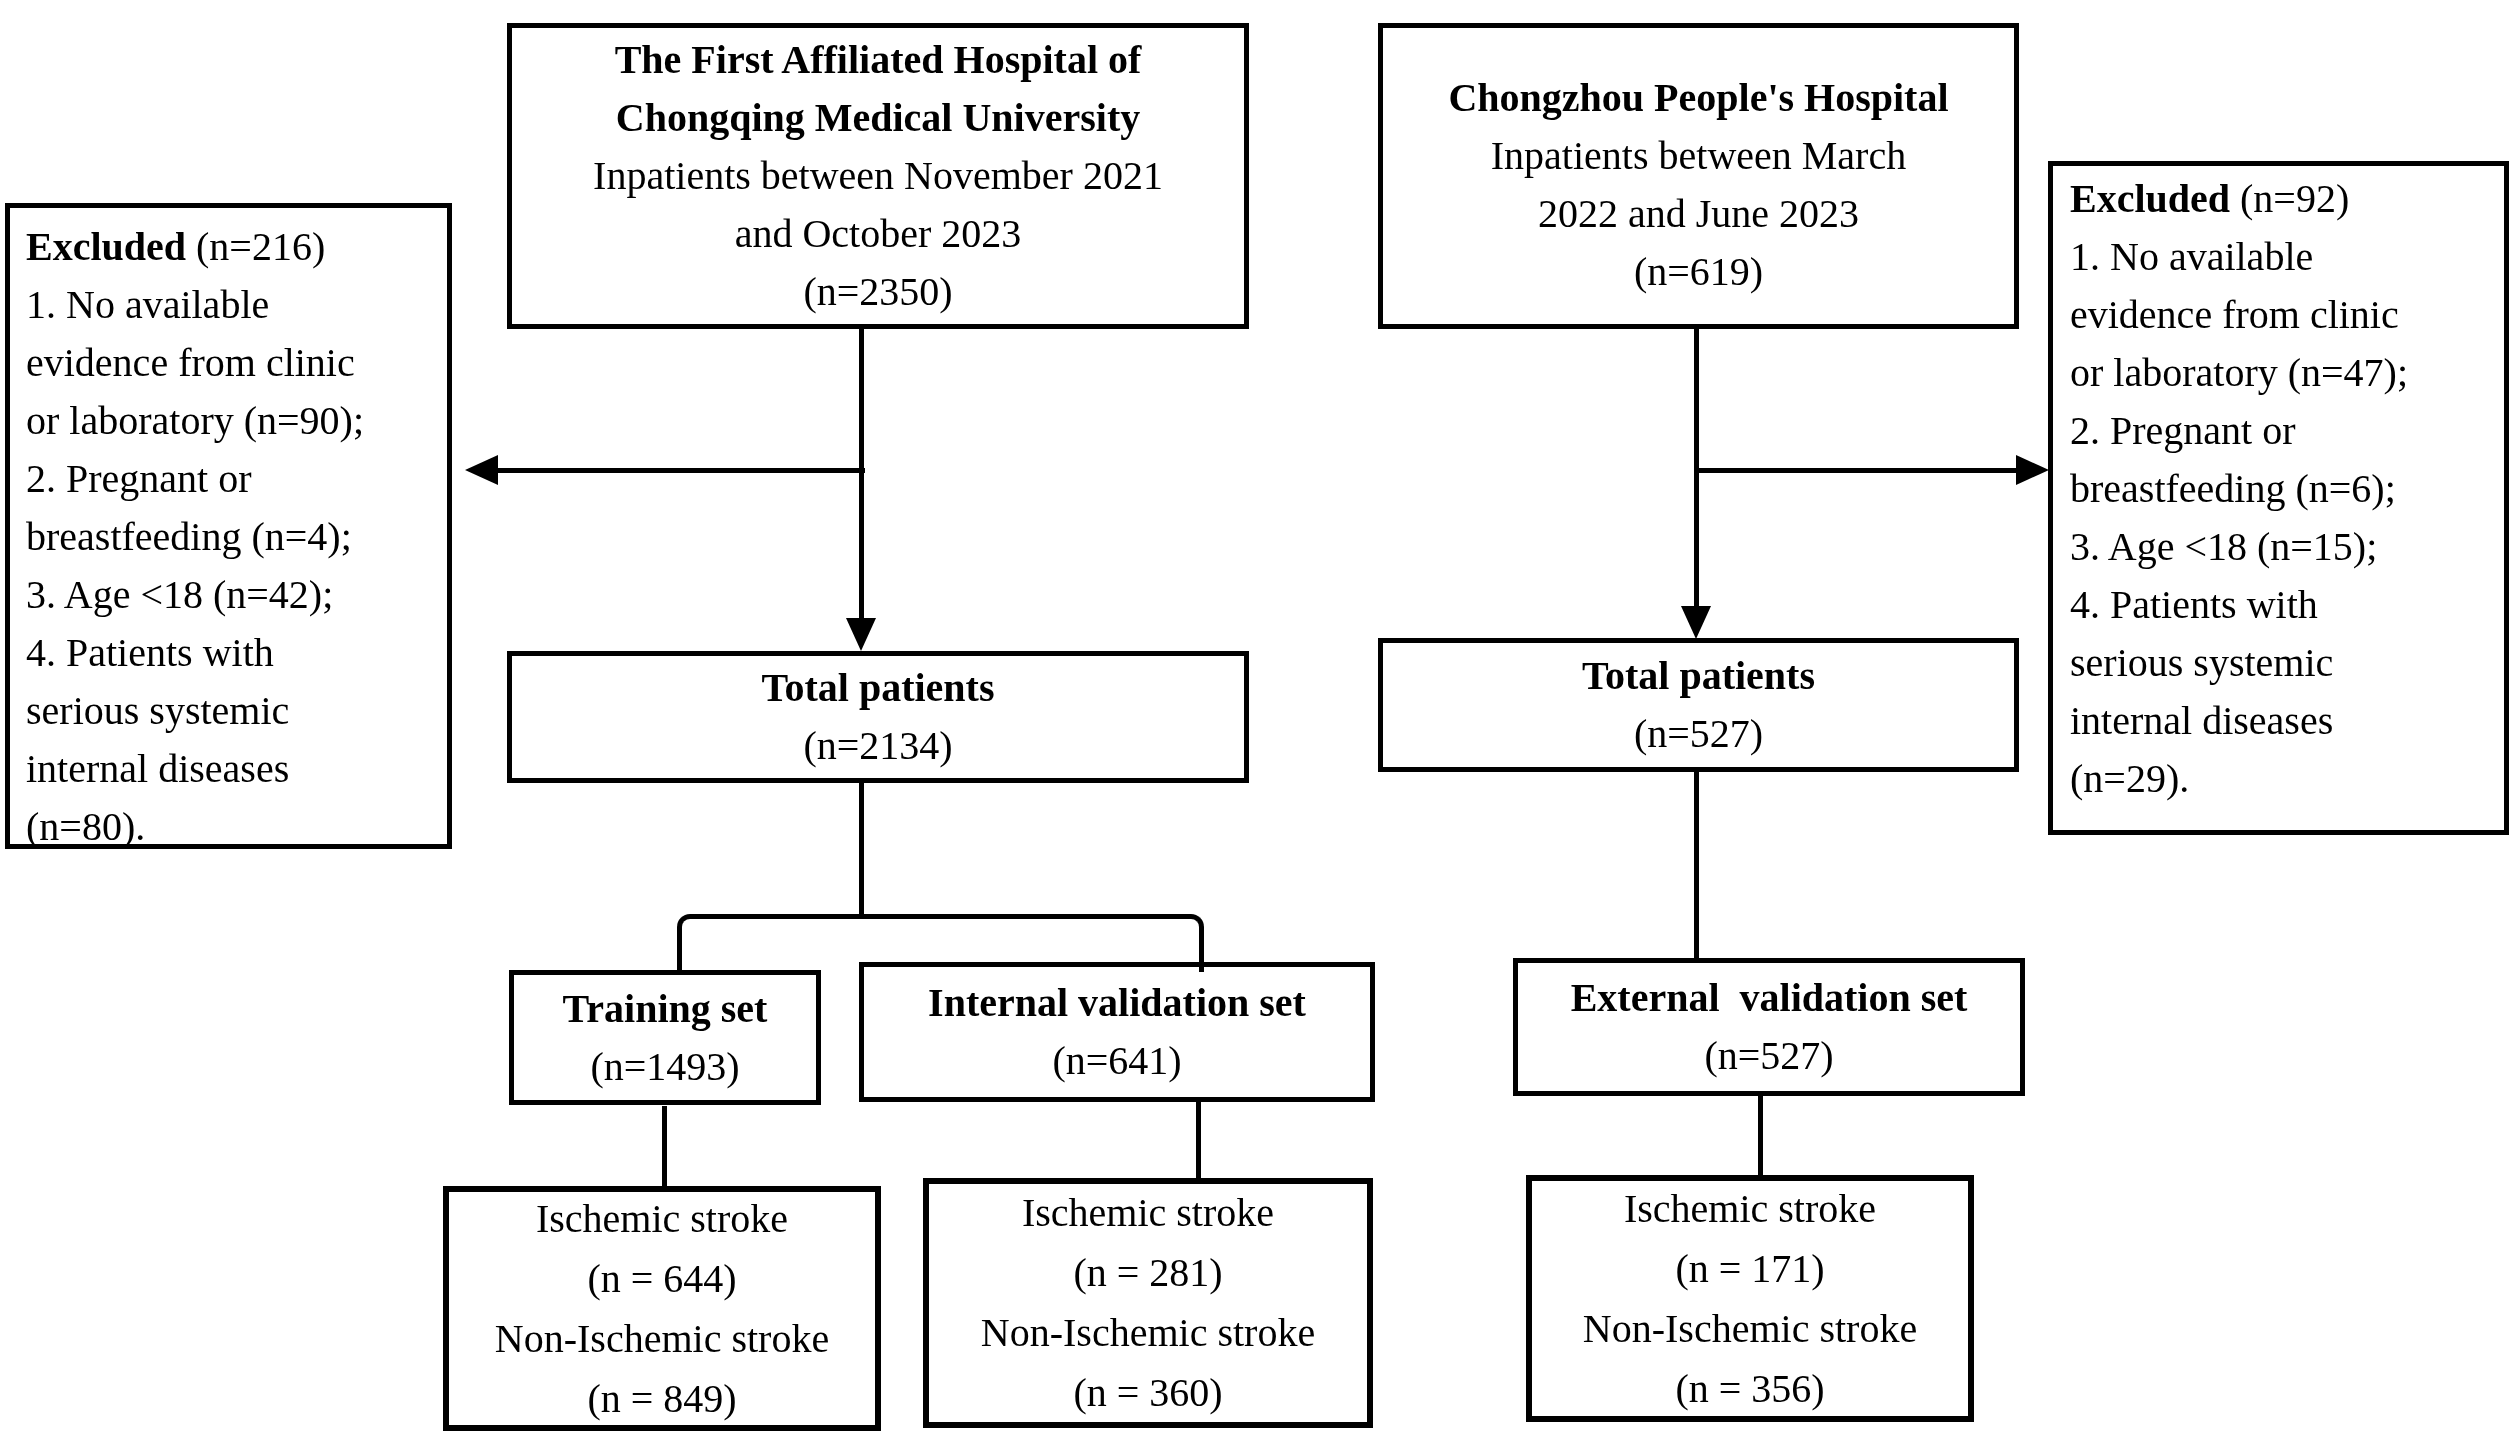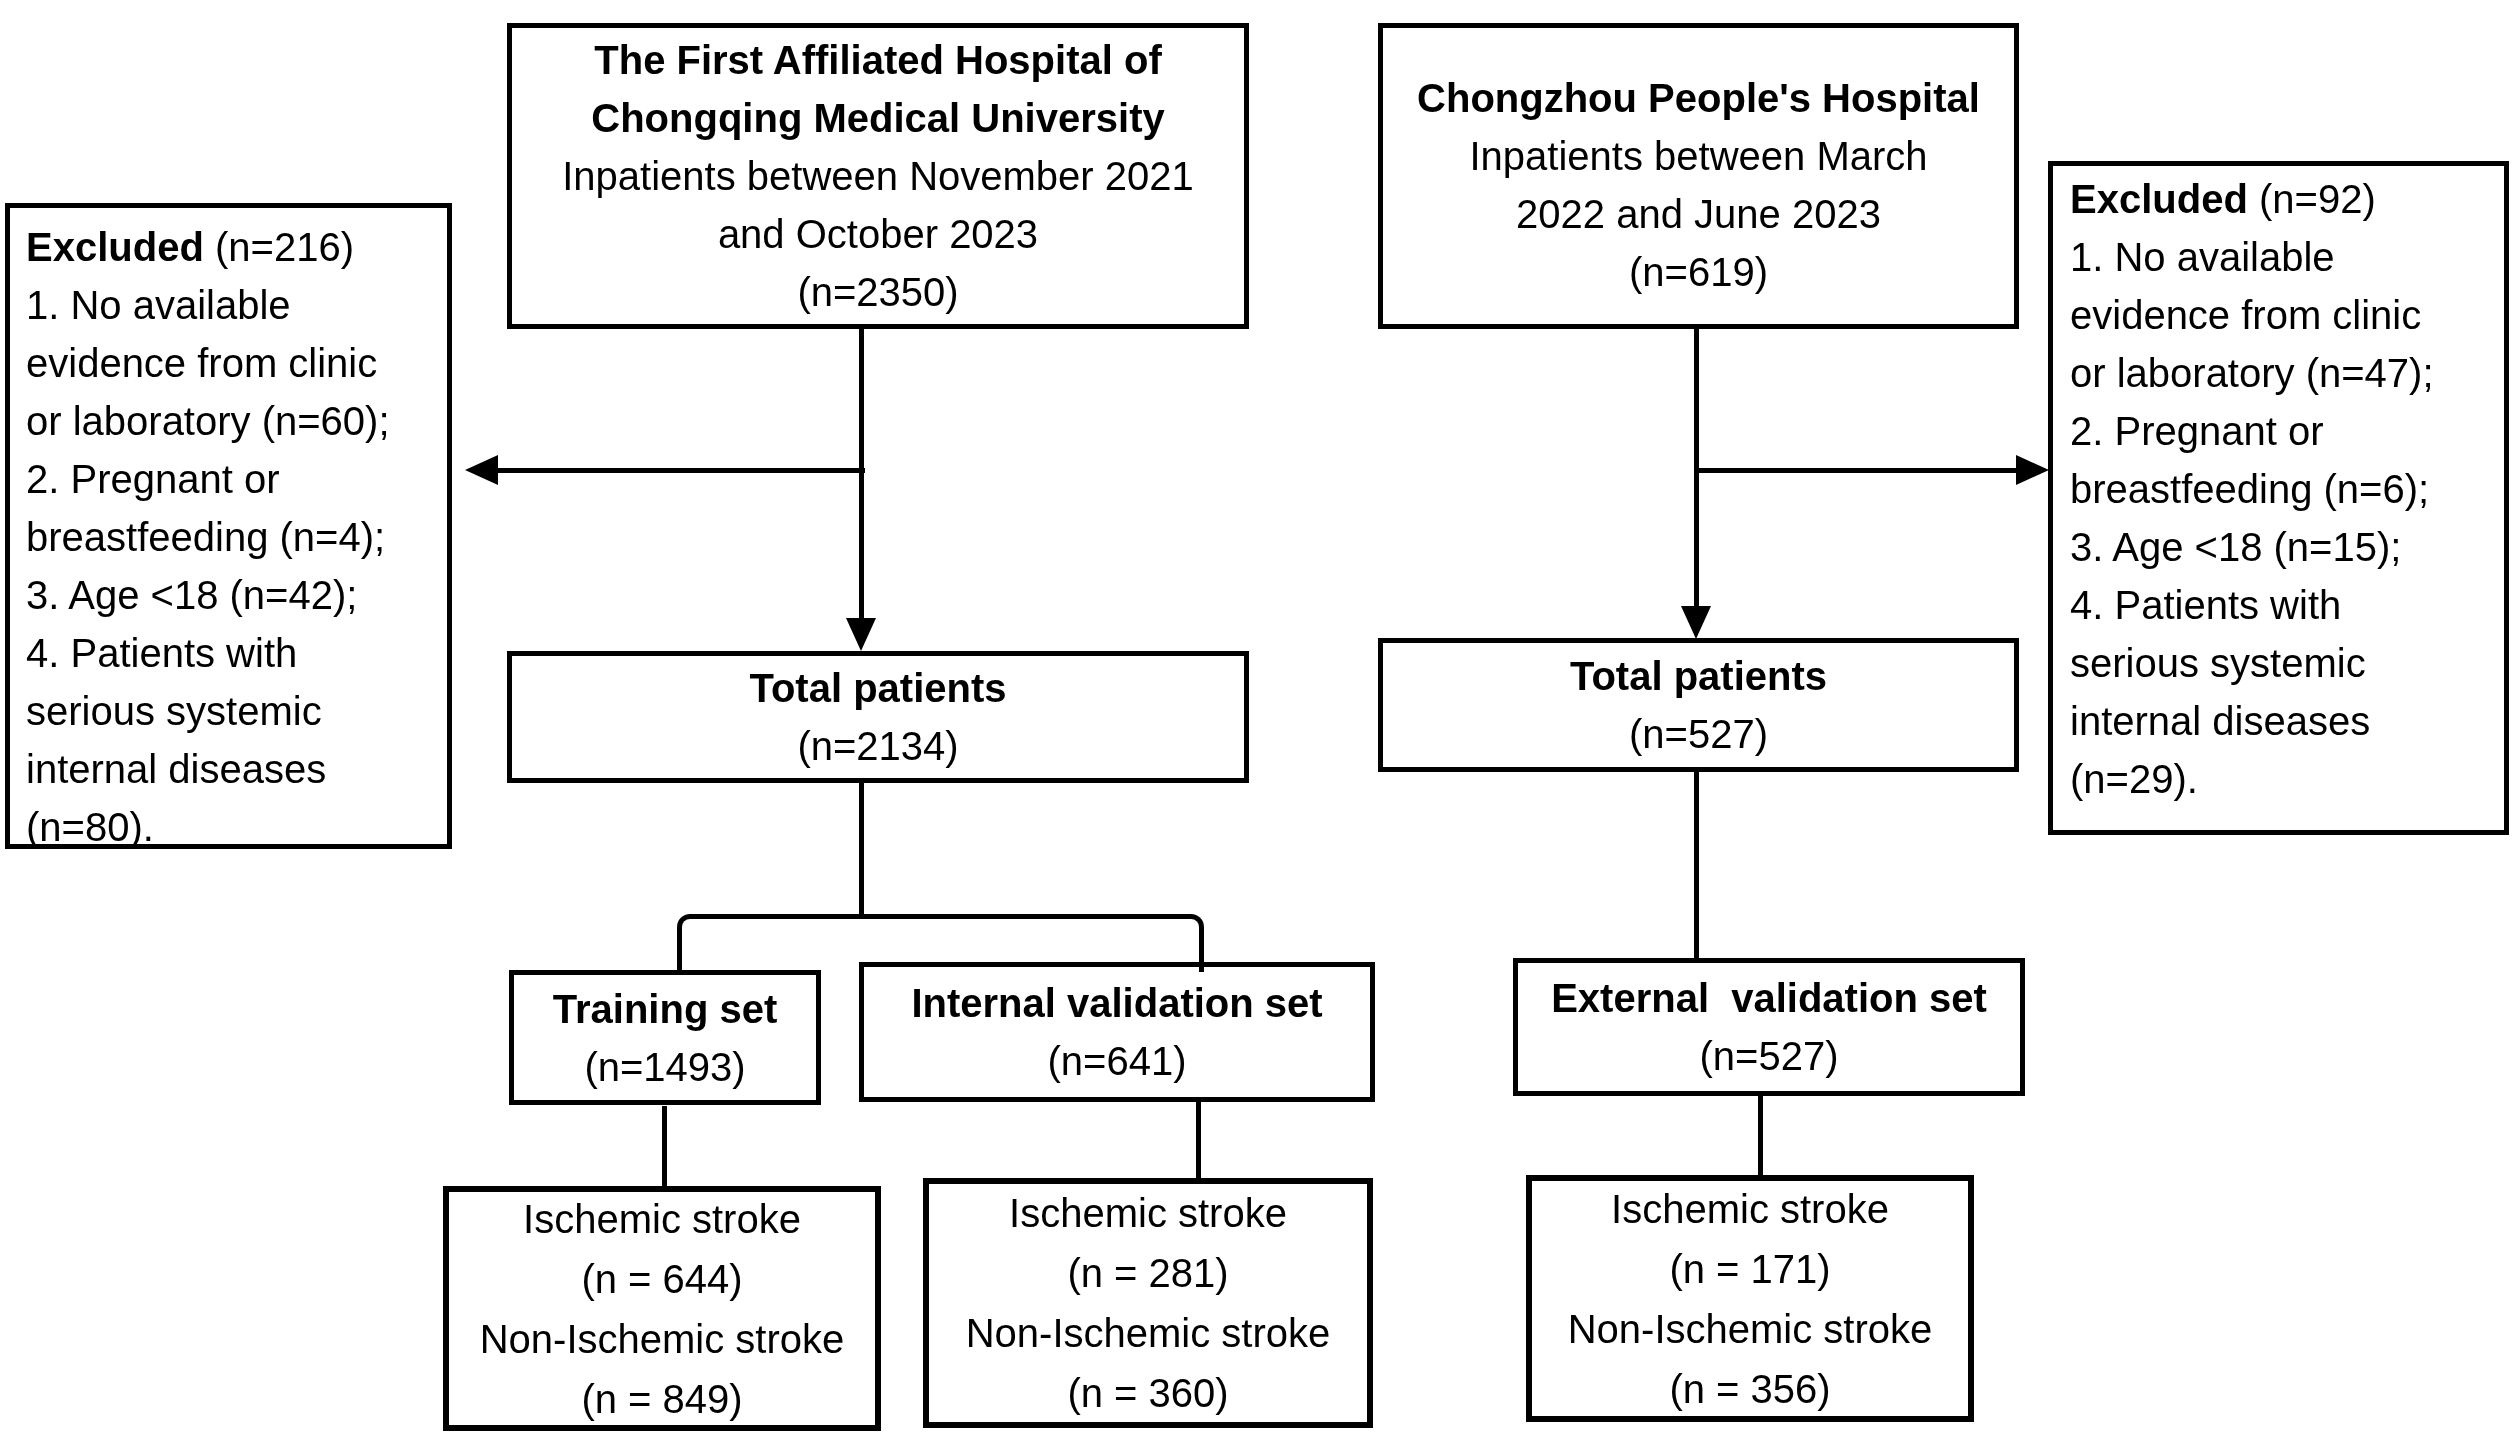--- a/index.html
+++ b/index.html
@@ -1,20 +1,20 @@
 <!DOCTYPE html>
 <html style="font-size:11.4px"><head>
 <meta charset="utf-8">
 <style>
   html,body{margin:0;padding:0;background:#ffffff;}
   #canvas{
     position:relative;
     width:2512px;height:1451px;
     background:#ffffff;
-    font-family:Liberation Sans, sans-serif;
+    font-family:Liberation Serif, serif;
     color:#000;
     overflow:hidden;
   }
   .box{
     position:absolute;
     box-sizing:border-box;
     border:5.7px solid #000;
     background:#fff;
     display:flex;
     flex-direction:column;
@@ -68,21 +68,21 @@
     <div class="ln b">Chongzhou People's Hospital</div>
     <div class="ln">Inpatients between March</div>
     <div class="ln">2022 and June 2023</div>
     <div class="ln">(n=619)</div>
   </div>
 
   <div class="box excluded" style="left:5px;top:203px;width:447px;height:646px;padding-left:16px;">
     <div class="ln"><span class="b">Excluded</span> <span>(n=216)</span></div>
     <div class="ln">1. No available</div>
     <div class="ln">evidence from clinic</div>
-    <div class="ln">or laboratory (n=60);</div>
+    <div class="ln">or laboratory (n=90);</div>
     <div class="ln">2. Pregnant or</div>
     <div class="ln">breastfeeding (n=4);</div>
     <div class="ln">3. Age &lt;18 (n=42);</div>
     <div class="ln">4. Patients with</div>
     <div class="ln">serious systemic</div>
     <div class="ln">internal diseases</div>
     <div class="ln">(n=80).</div>
   </div>
 
   <div class="box excluded" style="left:2048px;top:161px;width:461px;height:674px;padding-top:4px;">

